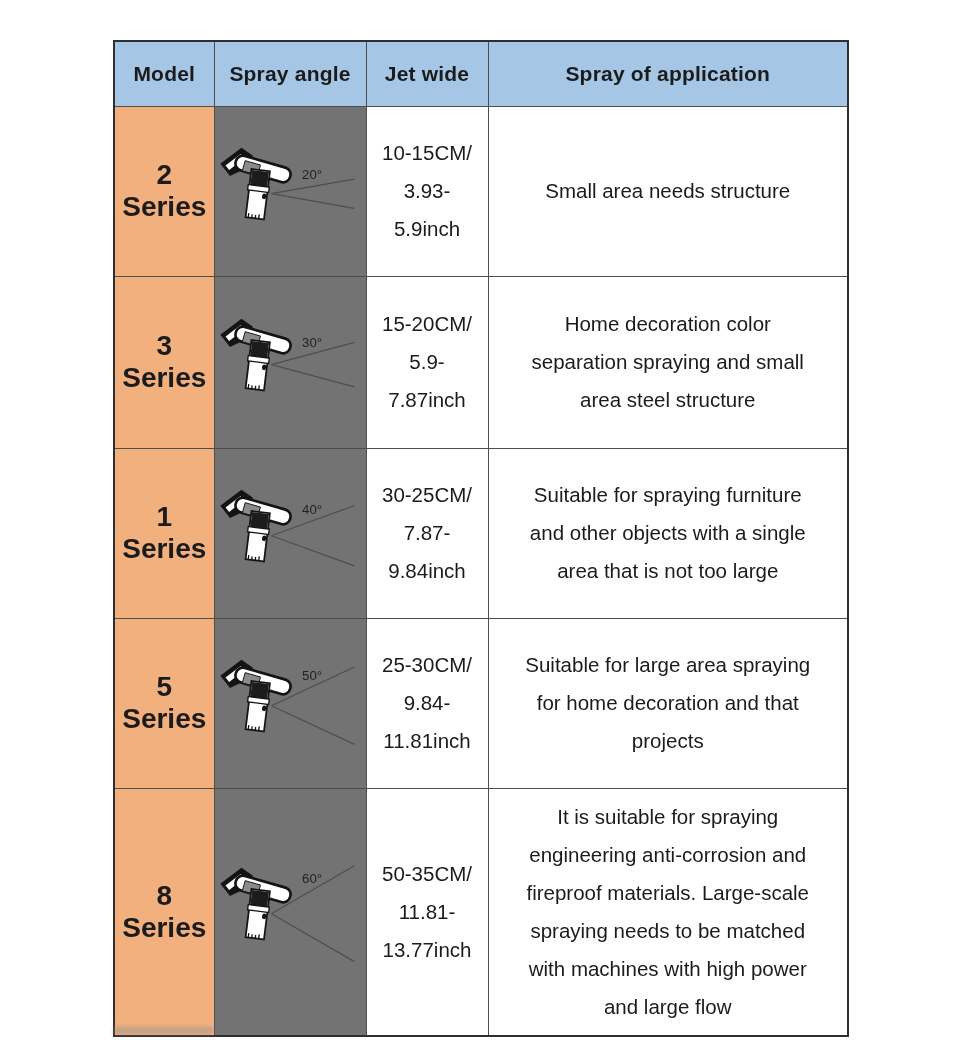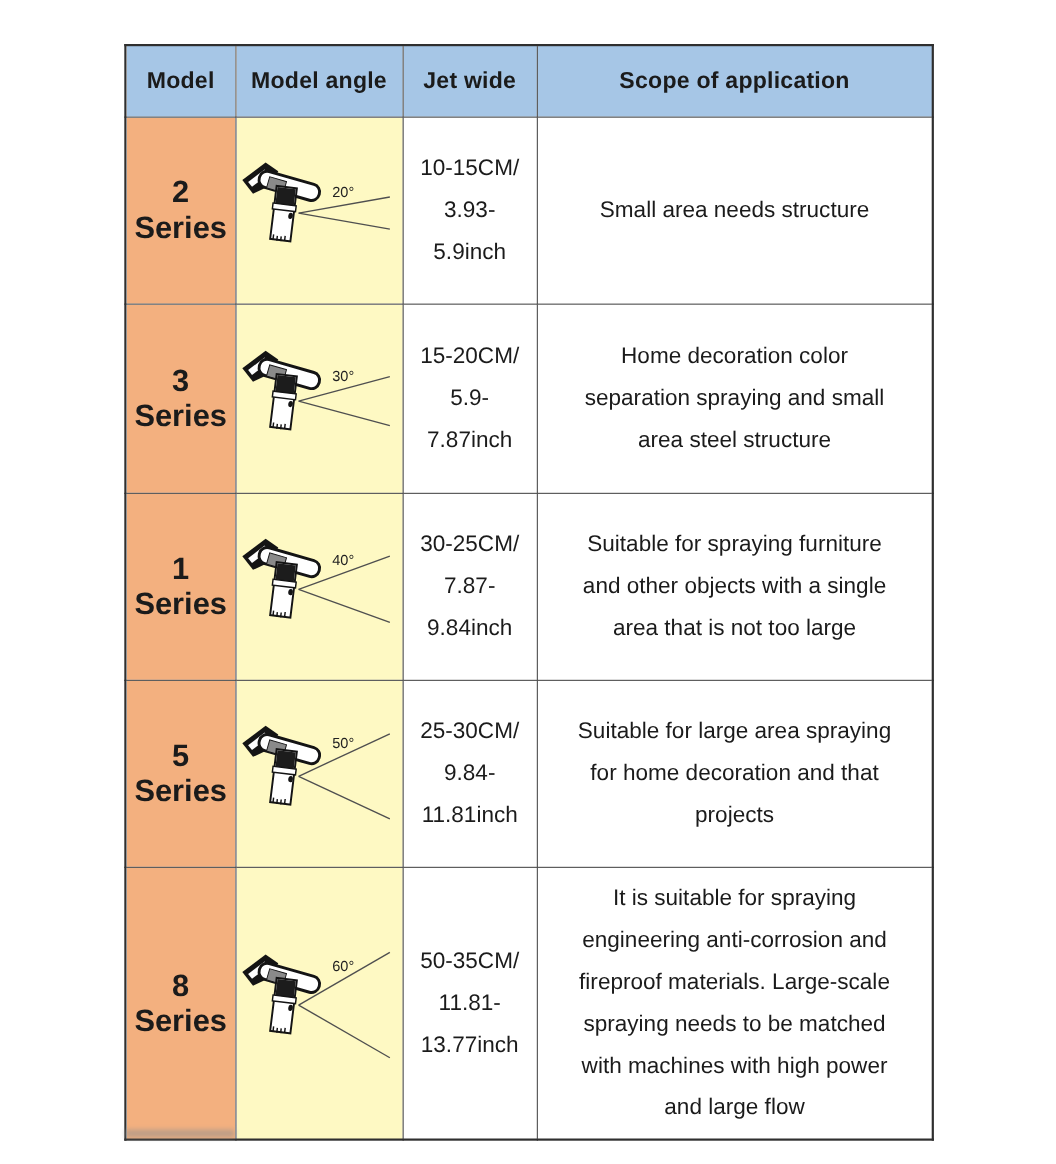--- a/index.html
+++ b/index.html
@@ -39,21 +39,21 @@
   }
   tr.row-std   { height: 170px; }
   tr.row-std-2 { height: 172px; }
   tr.row-tall  { height: 248px; }
   td.model-cell {
     background: var(--model_bg, #f3b07f);
     font-size: 28px;
     font-weight: 600;
     text-align: center;
   }
-  td.angle-cell { background: #fef9c3; }
+  td.angle-cell { background: #737373; }
   td.angle-cell svg { display: block; margin: 0 auto; }
   td.jet-cell, td.scope-cell {
     background: #ffffff;
     font-size: 20.5px;
     line-height: 38px;
     white-space: pre-line;
   }
   td.scope-cell { padding: 0 4px; }
   .spray-line {
     stroke: var(--spray_line, #4f4f4f);
@@ -82,23 +82,23 @@
 <table class="spec-table">
   <colgroup>
     <col style="width:100px">
     <col style="width:152px">
     <col style="width:122px">
     <col style="width:360px">
   </colgroup>
   <thead>
     <tr>
       <th>Model</th>
-      <th>Model angle</th>
+      <th>Spray angle</th>
       <th>Jet wide</th>
-      <th>Scope of application</th>
+      <th>Spray of application</th>
     </tr>
   </thead>
   <tbody>
 
     <tr class="row-std">
       <td class="model-cell">2 Series</td>
       <td class="angle-cell">
         <svg width="150" height="115" viewBox="0 0 170 115">
           <g>
             <polygon points="6,26 30,8 43,17 36,31 17,40" fill="#141414"></polygon>

